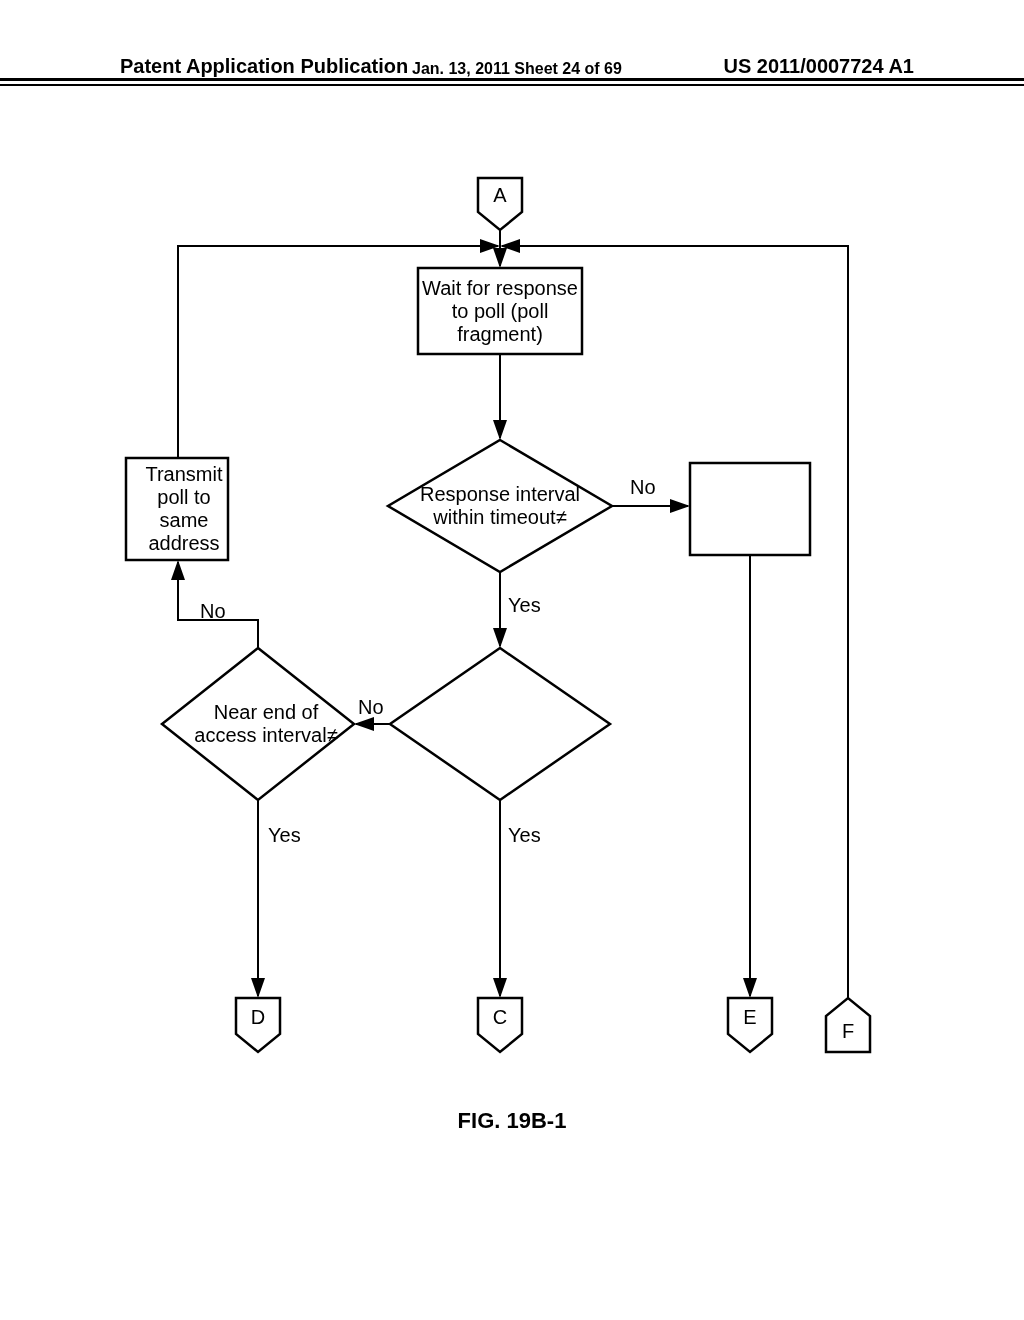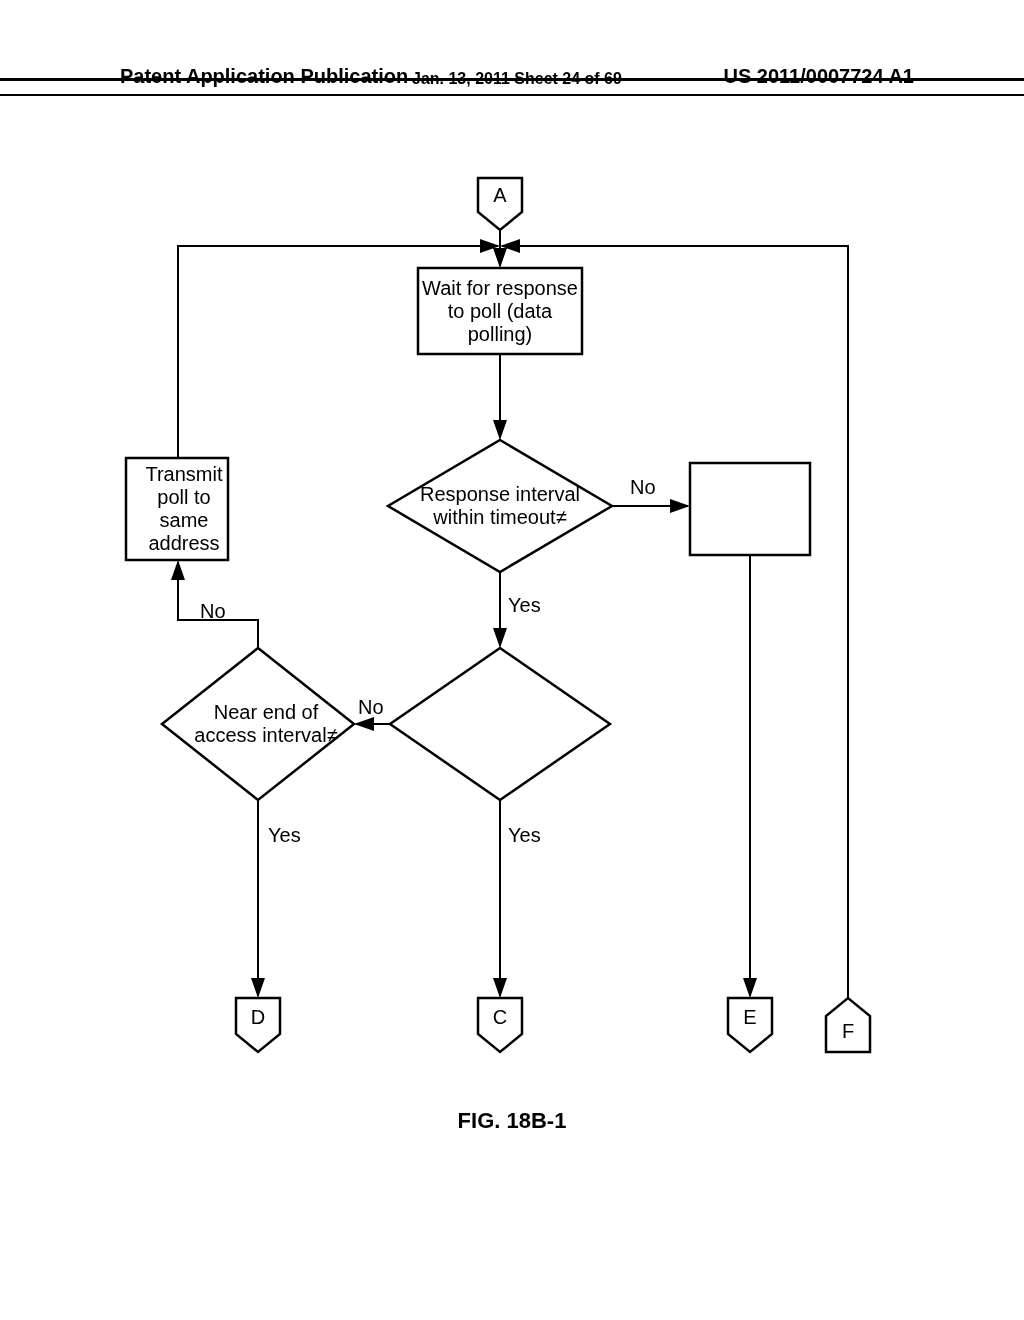--- a/index.html
+++ b/index.html
@@ -10,21 +10,21 @@
     font-family: Arial, Helvetica, sans-serif;
     position: relative;
     color: #000;
   }
   .header {
     position: absolute;
     top: 78px;
     left: 0;
     width: 1024px;
     border-bottom: 2.5px solid #000;
-    padding-bottom: 16px;
+    padding-bottom: 6px;
   }
   .header-left {
     position: absolute;
     left: 120px;
     bottom: 6px;
     font-size: 20px;
     font-weight: bold;
   }
   .header-center {
     position: absolute;
@@ -136,21 +136,21 @@
 
     <path d="M 478 838 L 522 838 L 522 874 L 500 892 L 478 874 Z" fill="none" stroke="#000" stroke-width="2.5"></path>
 
     <path d="M 728 838 L 772 838 L 772 874 L 750 892 L 728 874 Z" fill="none" stroke="#000" stroke-width="2.5"></path>
 
     <path d="M 826 892 L 870 892 L 870 856 L 848 838 L 826 856 Z" fill="none" stroke="#000" stroke-width="2.5"></path>
   </svg>
 
   <div class="abs node-text" style="left:478px; top:24px; width:44px;">A</div>
 
-  <div class="abs node-text center-col" style="left:418px; top:108px; width:164px; height:86px;">Wait for response to poll (data polling)</div>
+  <div class="abs node-text center-col" style="left:418px; top:108px; width:164px; height:86px;">Wait for response to poll (poll fragment)</div>
 
   <div class="abs node-text center-col" style="left:406px; top:300px; width:188px; height:92px;">Response interval within timeout≠</div>
 
   <div class="abs node-text center-col" style="left:126px; top:298px; width:102px; height:102px;margin-left:7px;">Transmit poll to same address</div>
 
 
 
   <div class="abs node-text center-col" style="left:186px; top:504px; width:160px; height:120px;">Near end of access interval≠</div>
 
   <div class="abs node-text" style="left:630px; top:316px;">No</div>
@@ -159,13 +159,13 @@
   <div class="abs node-text" style="left:508px; top:664px;">Yes</div>
   <div class="abs node-text" style="left:200px; top:440px;">No</div>
   <div class="abs node-text" style="left:268px; top:664px;">Yes</div>
 
   <div class="abs node-text" style="left:236px; top:846px; width:44px;">D</div>
   <div class="abs node-text" style="left:478px; top:846px; width:44px;">C</div>
   <div class="abs node-text" style="left:728px; top:846px; width:44px;">E</div>
   <div class="abs node-text" style="left:826px; top:860px; width:44px;">F</div>
 </div>
 
-<div class="fig-caption">FIG. 18B-1</div>
+<div class="fig-caption">FIG. 19B-1</div>
 
 </body></html>

